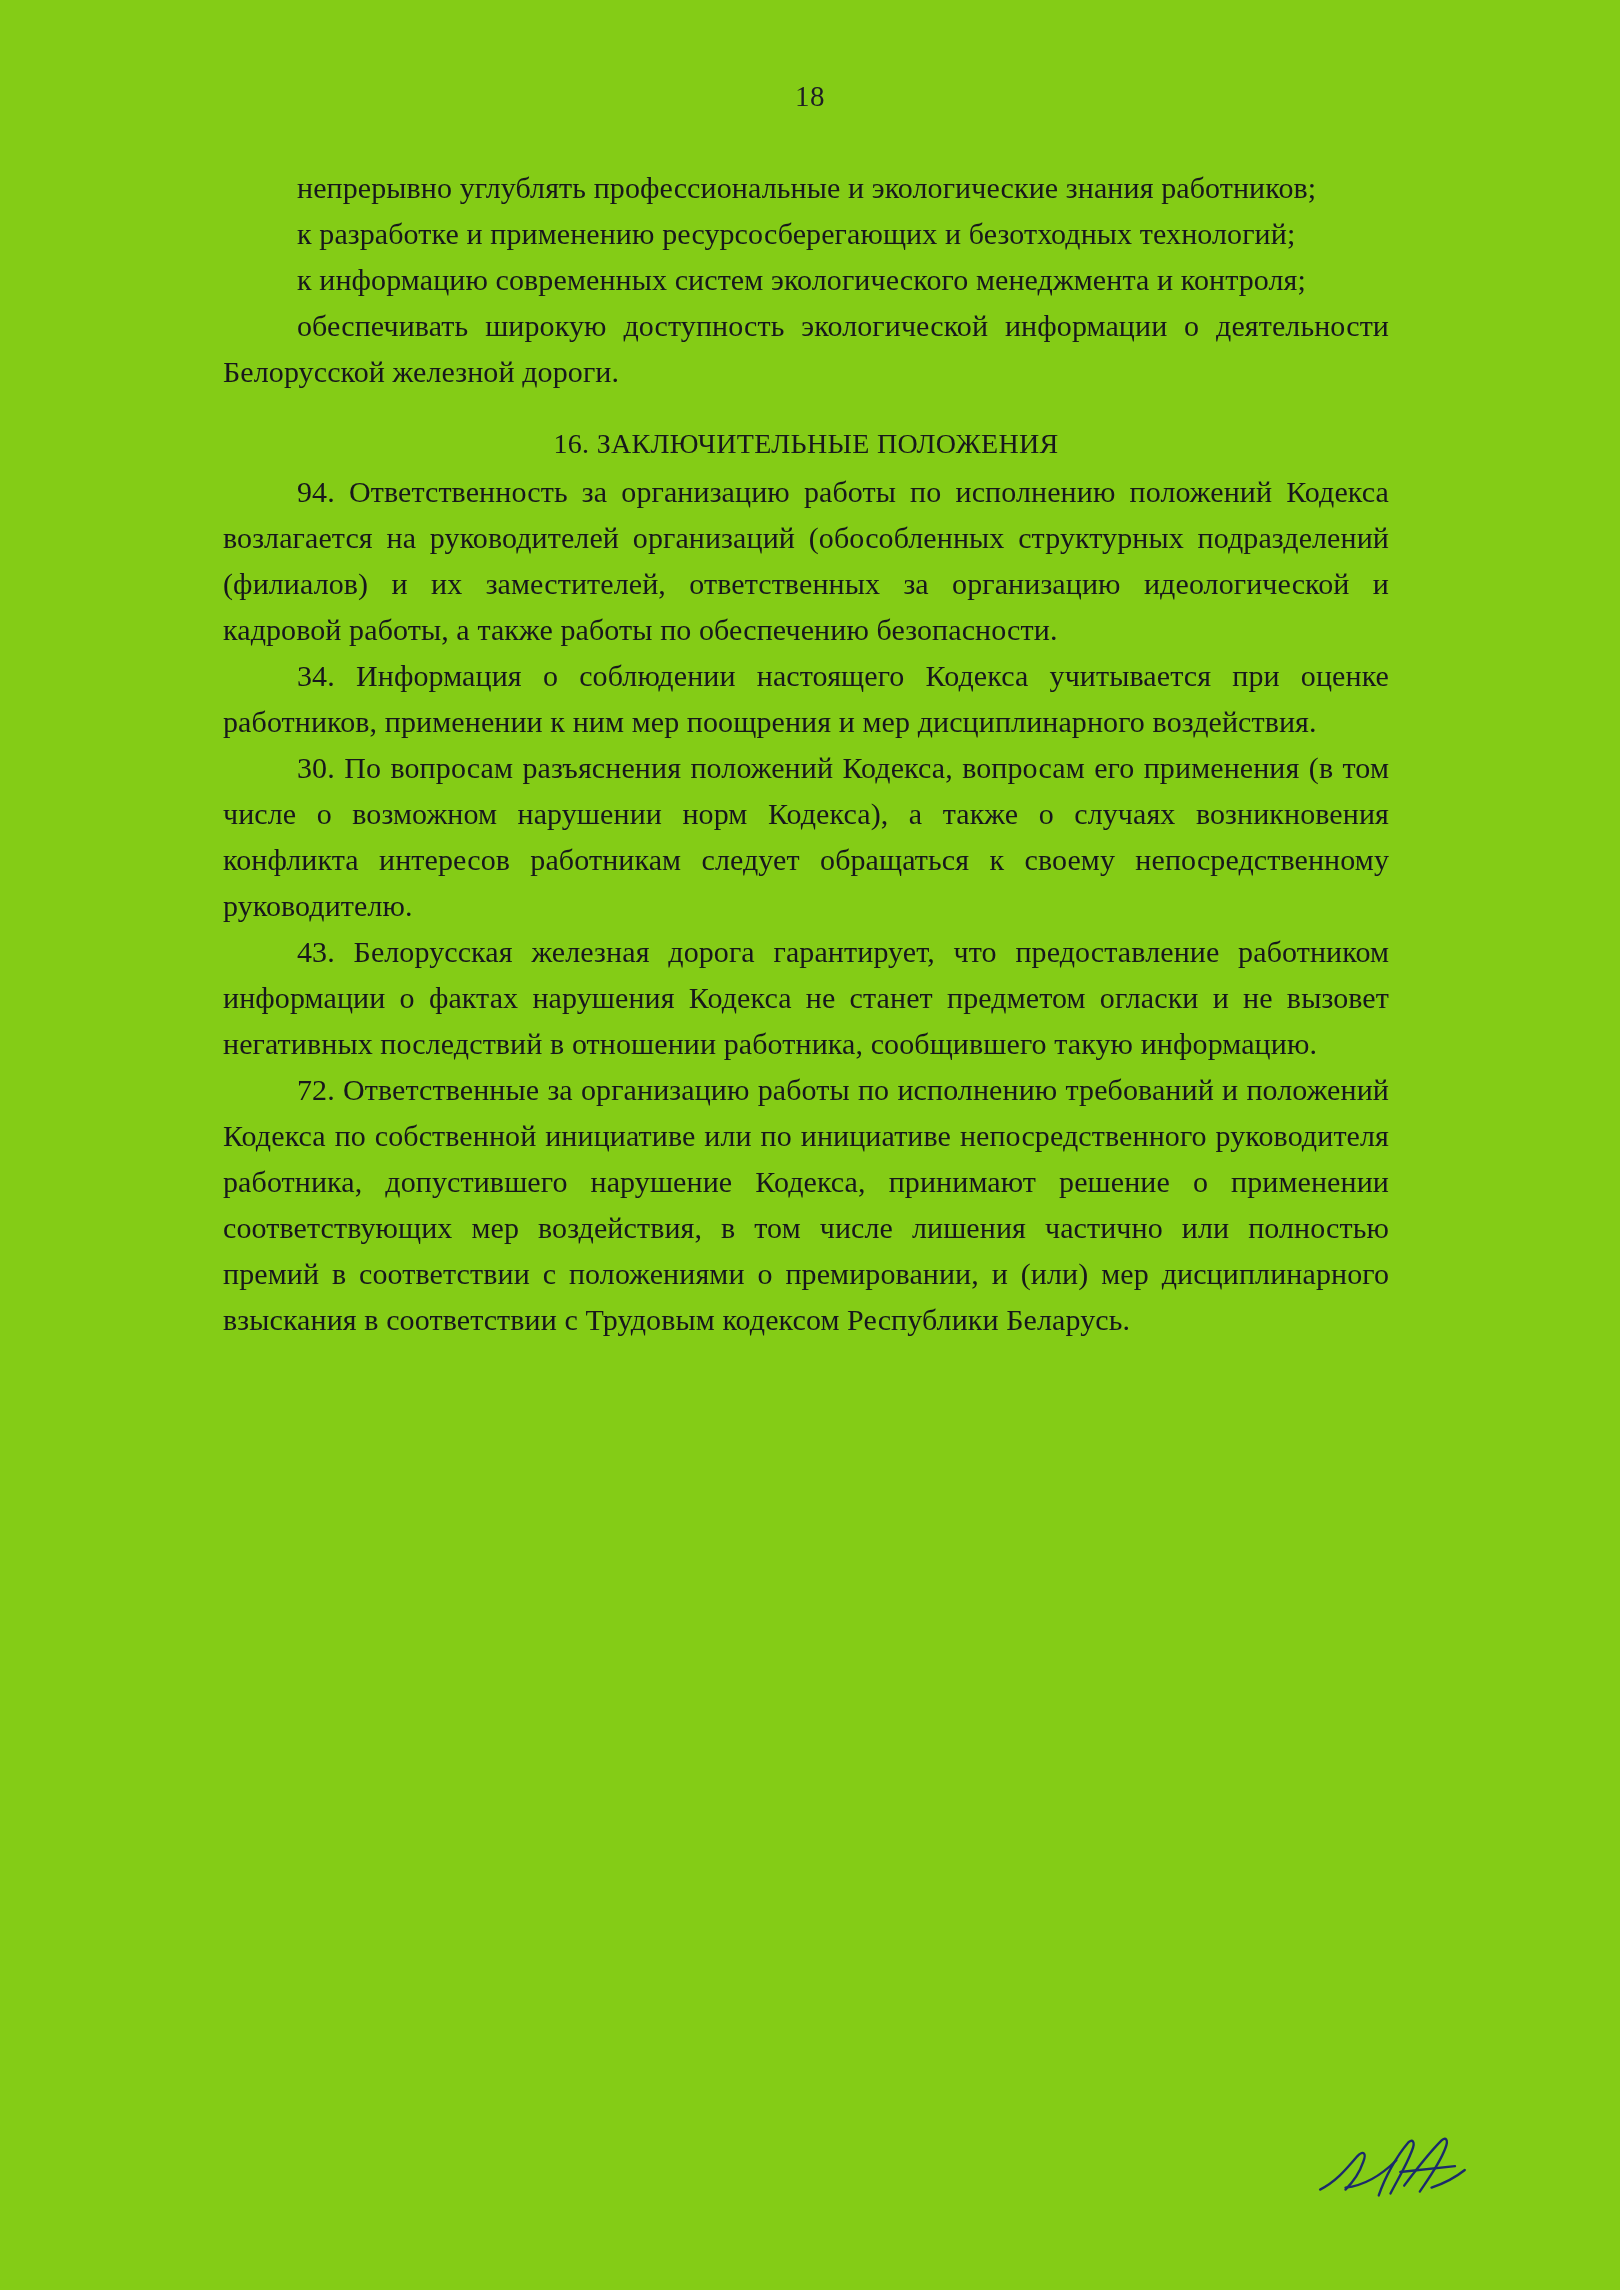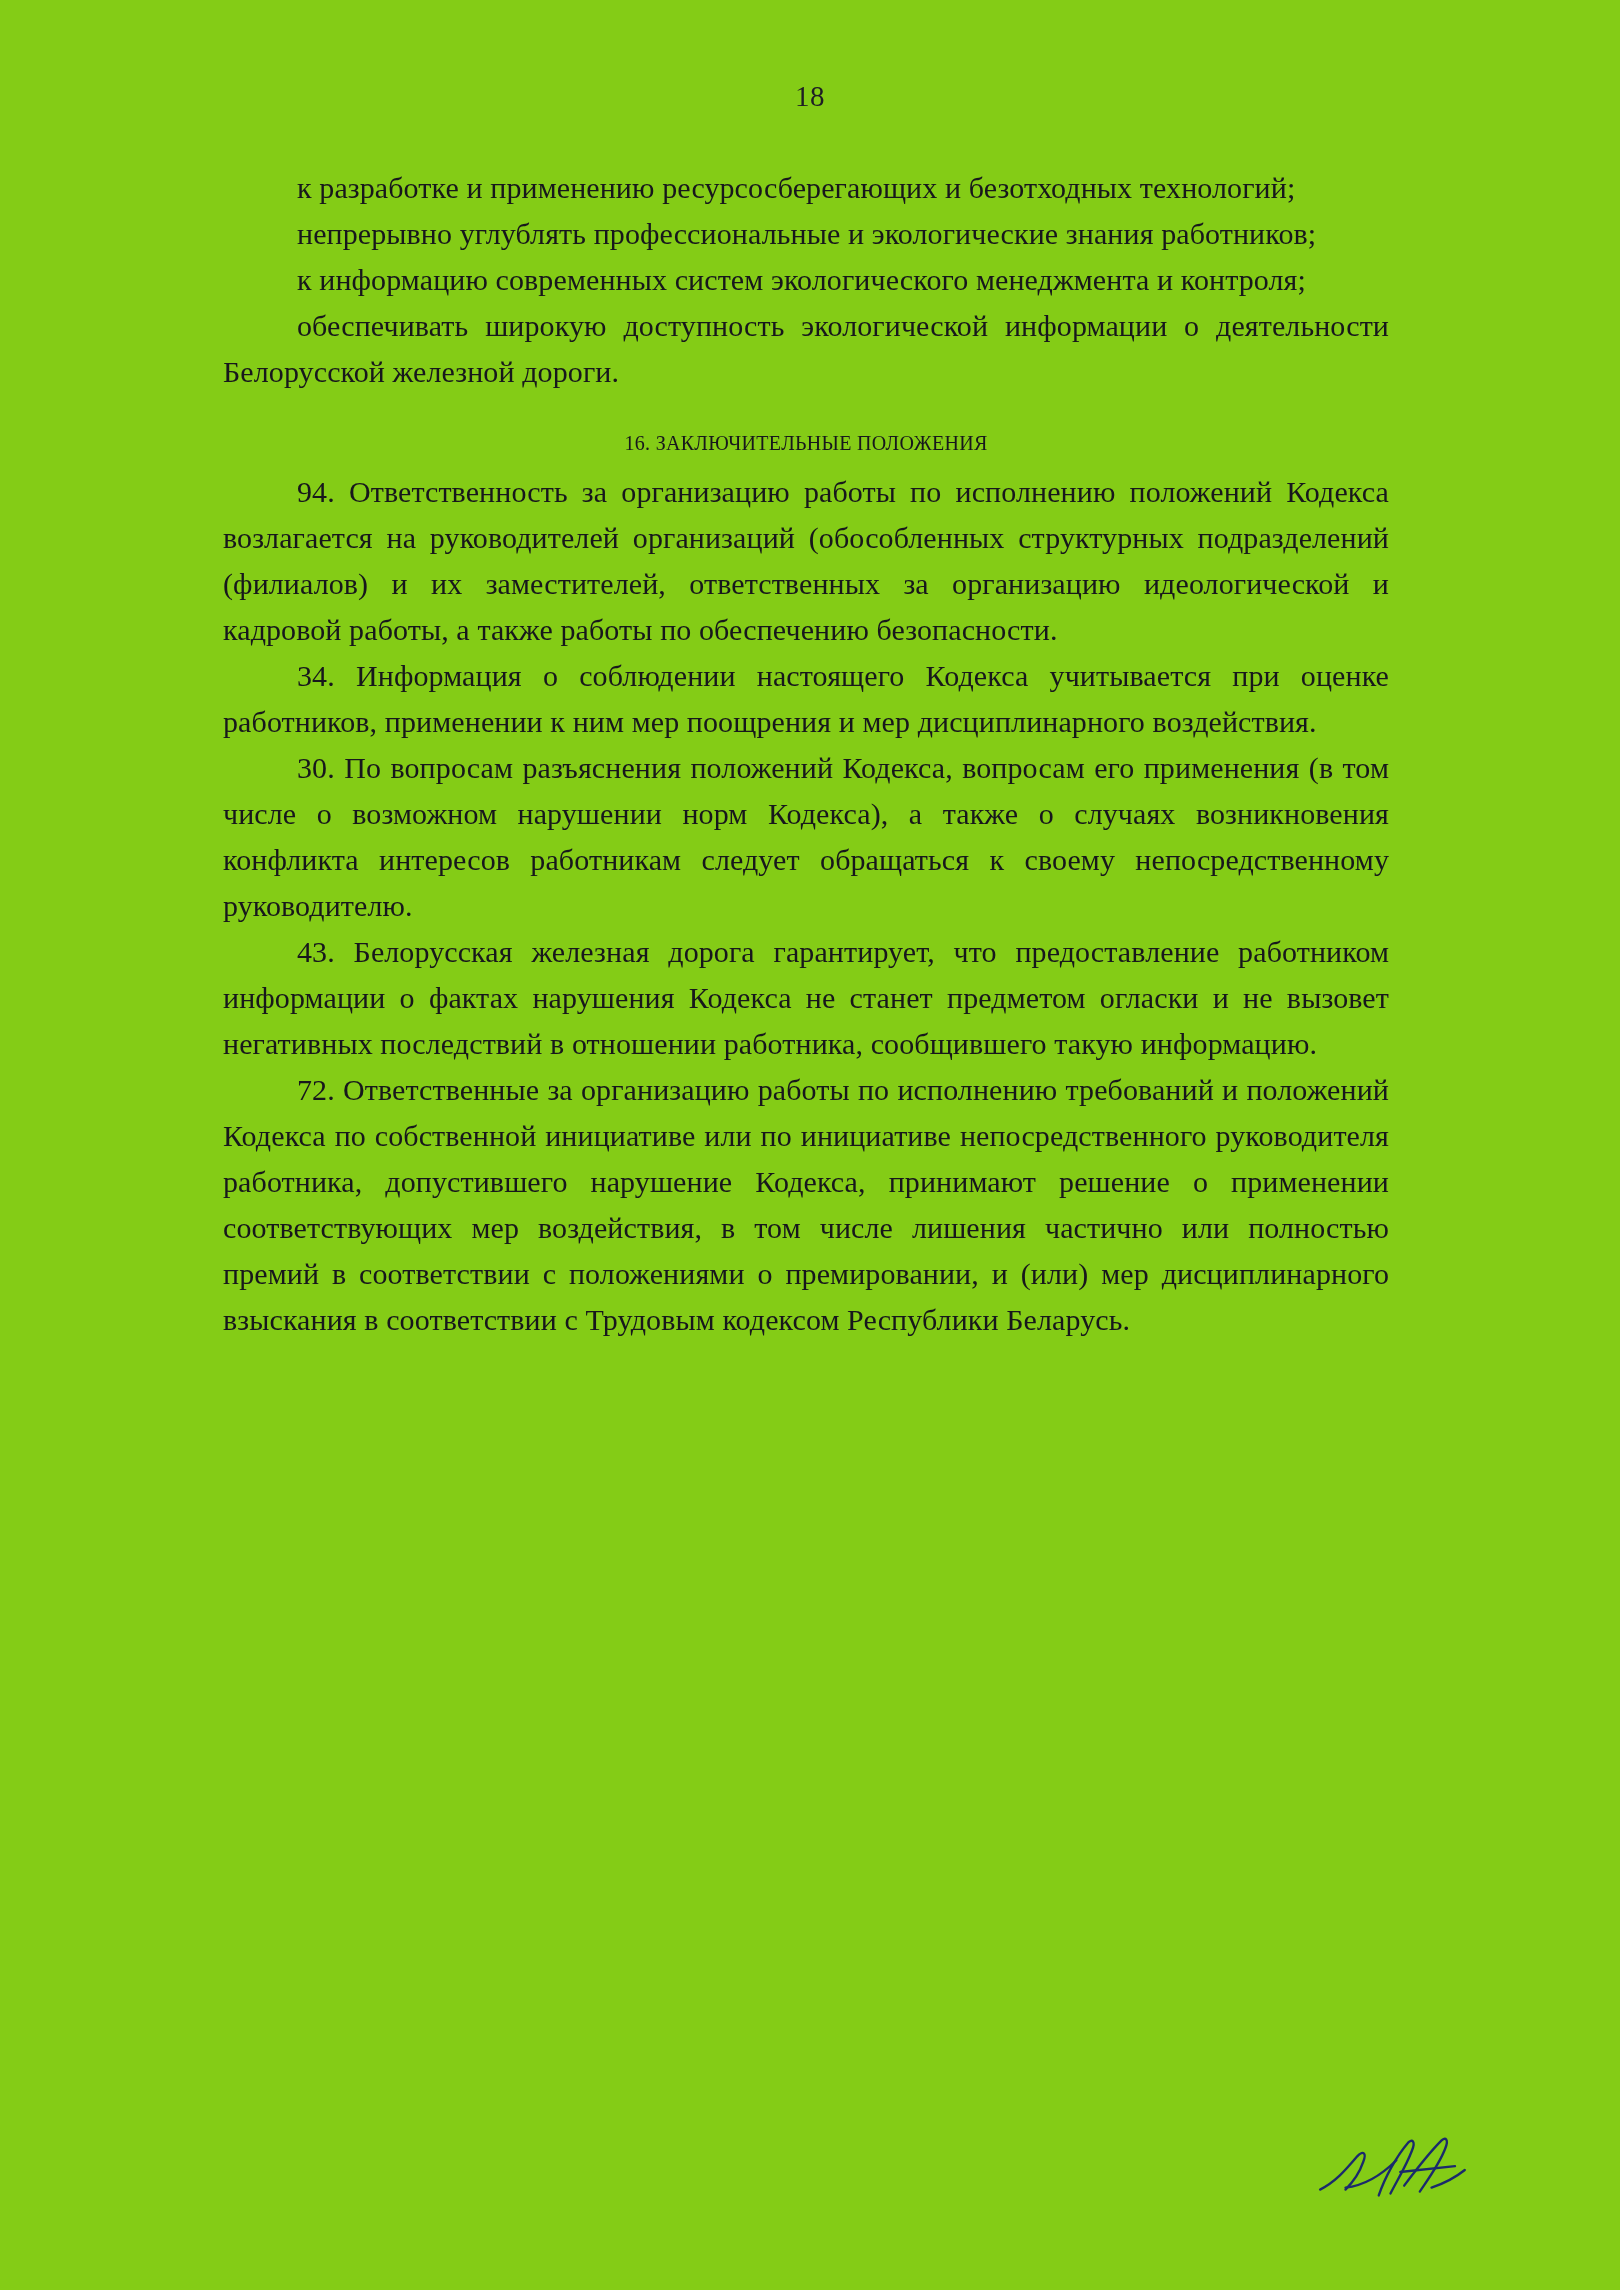--- a/index.html
+++ b/index.html
@@ -41,21 +41,21 @@
     font-size: 30px;
     line-height: 46px;
     text-align: justify;
     text-justify: inter-word;
     text-indent: 74px;
     color: #17171c;
     letter-spacing: 0.1px;
   }
   h2.section-title {
     margin: 25.5px 0 3.9px 0;
-    font-size: 20px;
+    font-size: 28px;
     line-height: 45px;
     font-weight: 400;
     text-align: center;
     color: #17171c;
     letter-spacing: 0.3px;
   }
   .signature {
     position: absolute;
     right: 147px;
     bottom: 76px;
@@ -67,22 +67,22 @@
 </style>
 </head>
 <body>
 
 <div class="page">
 
   <div class="page-number">18</div>
 
   <div class="content">
 
+    <p class="body">непрерывно углублять профессиональные и экологические знания работников;</p>
     <p class="body">к разработке и применению ресурсосберегающих и безотходных технологий;</p>
-    <p class="body">непрерывно углублять профессиональные и экологические знания работников;</p>
     <p class="body">к информацию современных систем экологического менеджмента и контроля;</p>
     <p class="body">обеспечивать широкую доступность экологической информации о деятельности Белорусской железной дороги.</p>
 
     <h2 class="section-title">16. ЗАКЛЮЧИТЕЛЬНЫЕ ПОЛОЖЕНИЯ</h2>
 
     <p class="body">94. Ответственность за организацию работы по исполнению положений Кодекса возлагается на руководителей организаций (обособленных структурных подразделений (филиалов) и их заместителей, ответственных за организацию идеологической и кадровой работы, а также работы по обеспечению безопасности.</p>
     <p class="body">34. Информация о соблюдении настоящего Кодекса учитывается при оценке работников, применении к ним мер поощрения и мер дисциплинарного воздействия.</p>
     <p class="body">30. По вопросам разъяснения положений Кодекса, вопросам его применения (в том числе о возможном нарушении норм Кодекса), а также о случаях возникновения конфликта интересов работникам следует обращаться к своему непосредственному руководителю.</p>
     <p class="body">43. Белорусская железная дорога гарантирует, что предоставление работником информации о фактах нарушения Кодекса не станет предметом огласки и не вызовет негативных последствий в отношении работника, сообщившего такую информацию.</p>
     <p class="body">72. Ответственные за организацию работы по исполнению требований и положений Кодекса по собственной инициативе или по инициативе непосредственного руководителя работника, допустившего нарушение Кодекса, принимают решение о применении соответствующих мер воздействия, в том числе лишения частично или полностью премий в соответствии с положениями о премировании, и (или) мер дисциплинарного взыскания в соответствии с Трудовым кодексом Республики Беларусь.</p>

